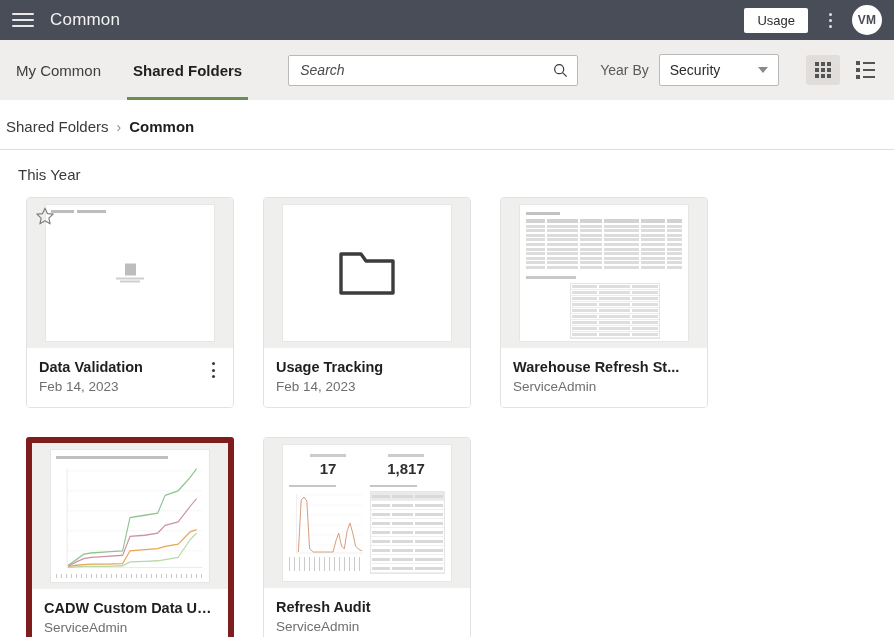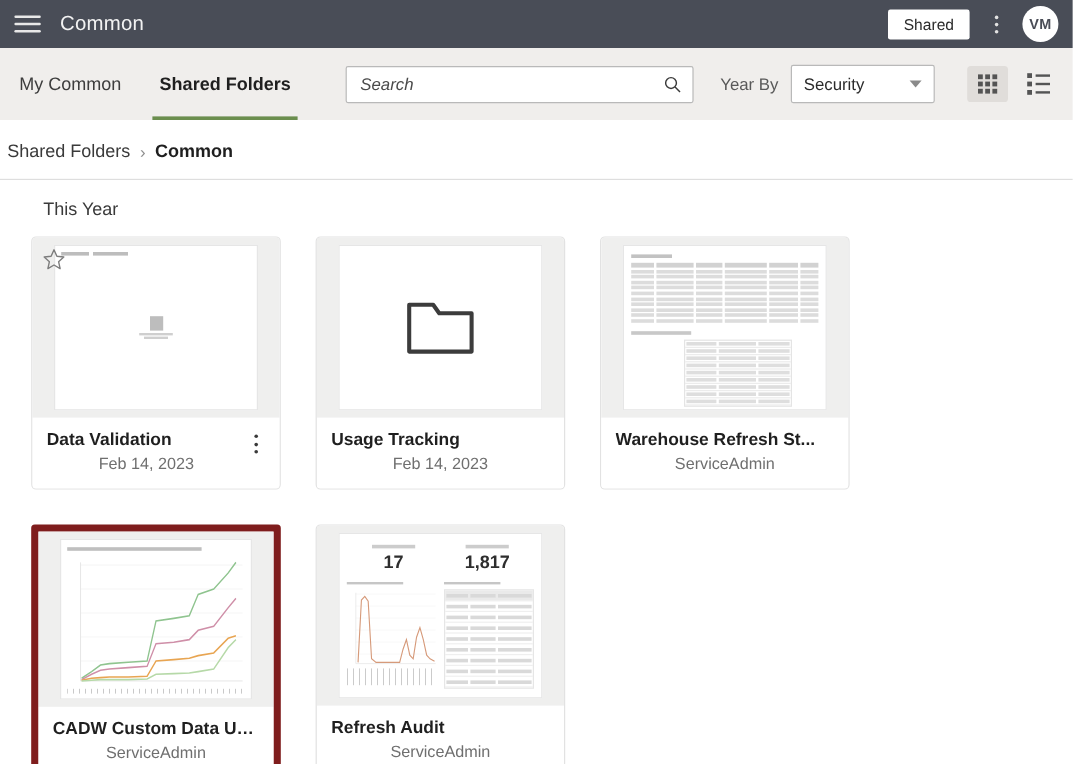--- a/index.html
+++ b/index.html
@@ -143,21 +143,20 @@
   .crumb-link { color:#3a3a3a; cursor:pointer; }
   .crumb-sep { color:#8d8d8d; font-size: 14px; }
   .crumb-current { font-weight: bold; color:#1f1f1f; }
 
   .divider { height:1px; background:#dedede; margin: 0; }
 
   
   .section-title {
     font-size: 15px; color:#3a3a3a;
     padding: 16px 0 14px 18px;
-    margin-left: 18px;
   }
 
   
   .card-grid {
     display: flex; flex-wrap: wrap;
     gap: 29px;
     padding: 0 0 0 26px;
   }
   .card {
     width: 208px;
@@ -252,40 +251,40 @@
     display:flex; align-items:flex-start;
     background:#fff;
     min-height: 58px;
   }
   .foot-text { flex:1; min-width:0; }
   .card-title {
     font-size: 14.5px; font-weight: bold; color:#1f1f1f;
     white-space: nowrap; overflow: hidden; text-overflow: ellipsis;
     margin-bottom: 4px;
   }
-  .card-sub { font-size: 13.5px; color:#6f6f6f; white-space:nowrap; overflow:hidden; text-overflow:ellipsis;text-align:center; }
+  .card-sub { font-size: 13.5px; color:#6f6f6f; white-space:nowrap; overflow:hidden; text-overflow:ellipsis; }
   .kebab-card {
     width: 16px; margin-top: 3px;
     display:flex; flex-direction:column; align-items:center; gap: 3.5px;
     cursor:pointer; flex-shrink:0;
   }
   .kebab-card i { width: 3px; height: 3px; background:#3a3a3a; border-radius:50%; display:block; }
 </style>
 </head>
 <body>
 
 <div class="app-header">
   <div class="hamburger">
     <span></span>
     <span></span>
     <span></span>
   </div>
   <div class="app-title">Common</div>
   <div class="header-right">
-    <button class="create-btn">Shared</button>
+    <button class="create-btn">Usage</button>
     <div class="kebab-header">
       <i></i>
       <i></i>
       <i></i>
     </div>
     <div class="avatar">VM</div>
   </div>
 </div>
 
 <div class="toolbar">

